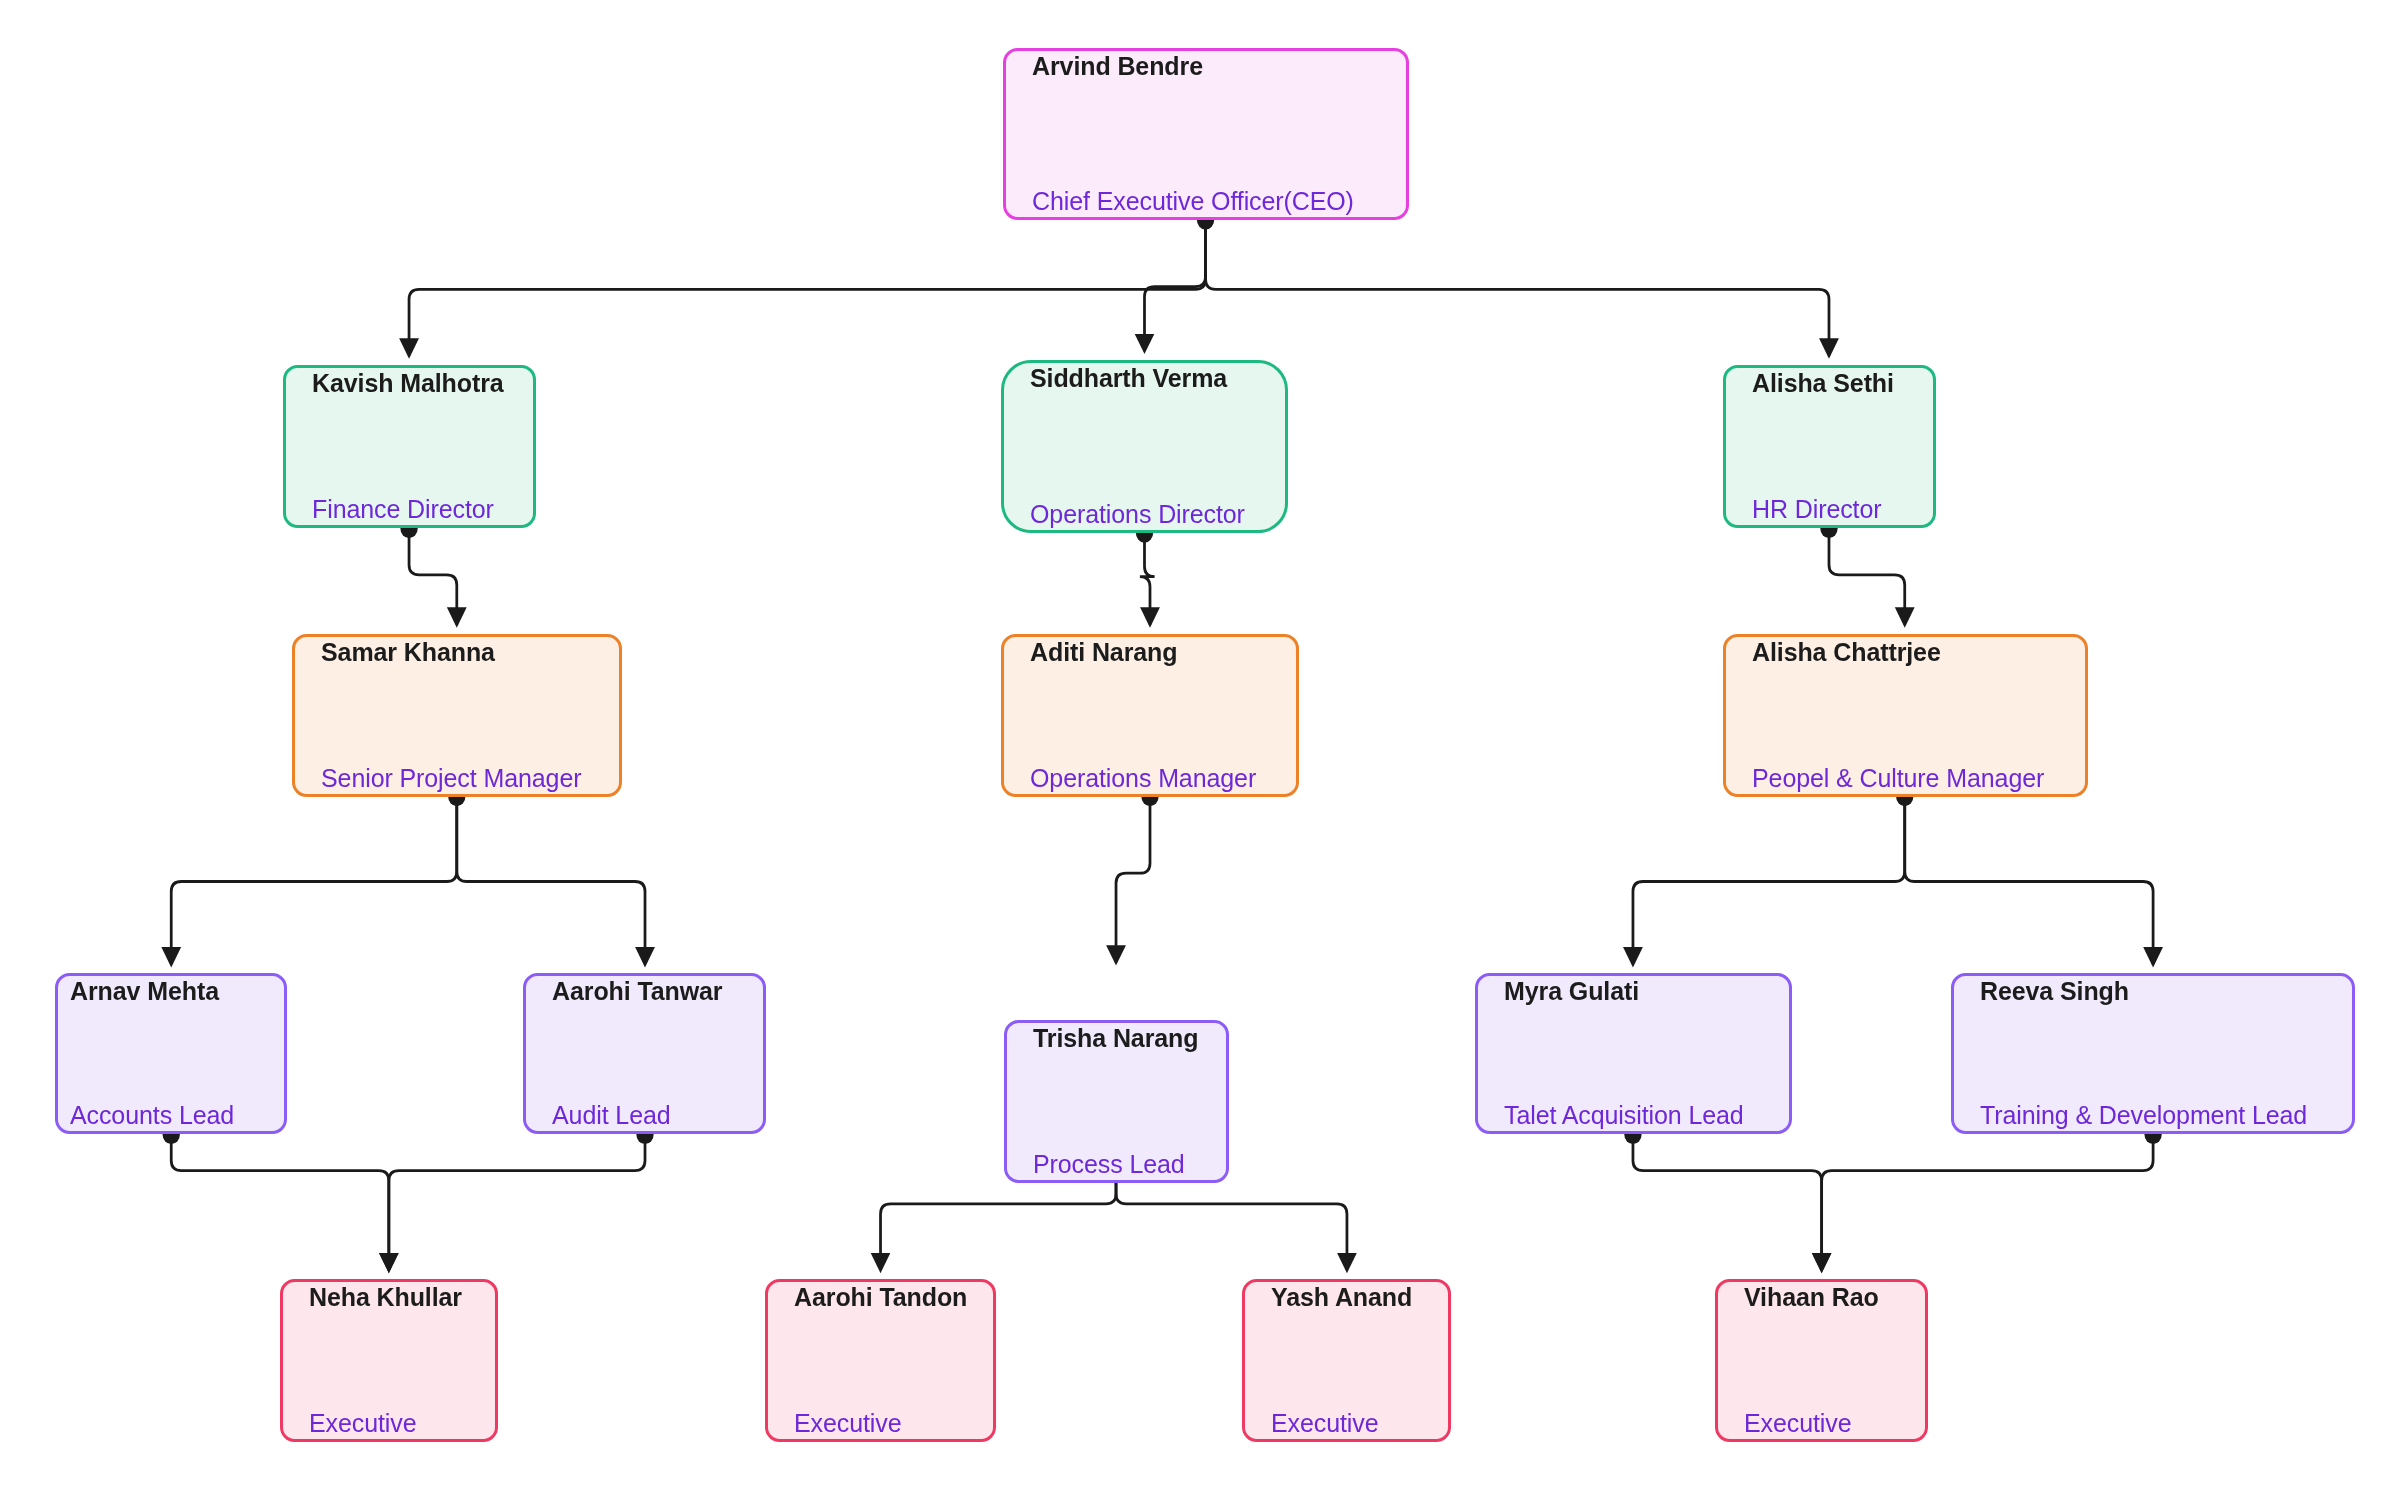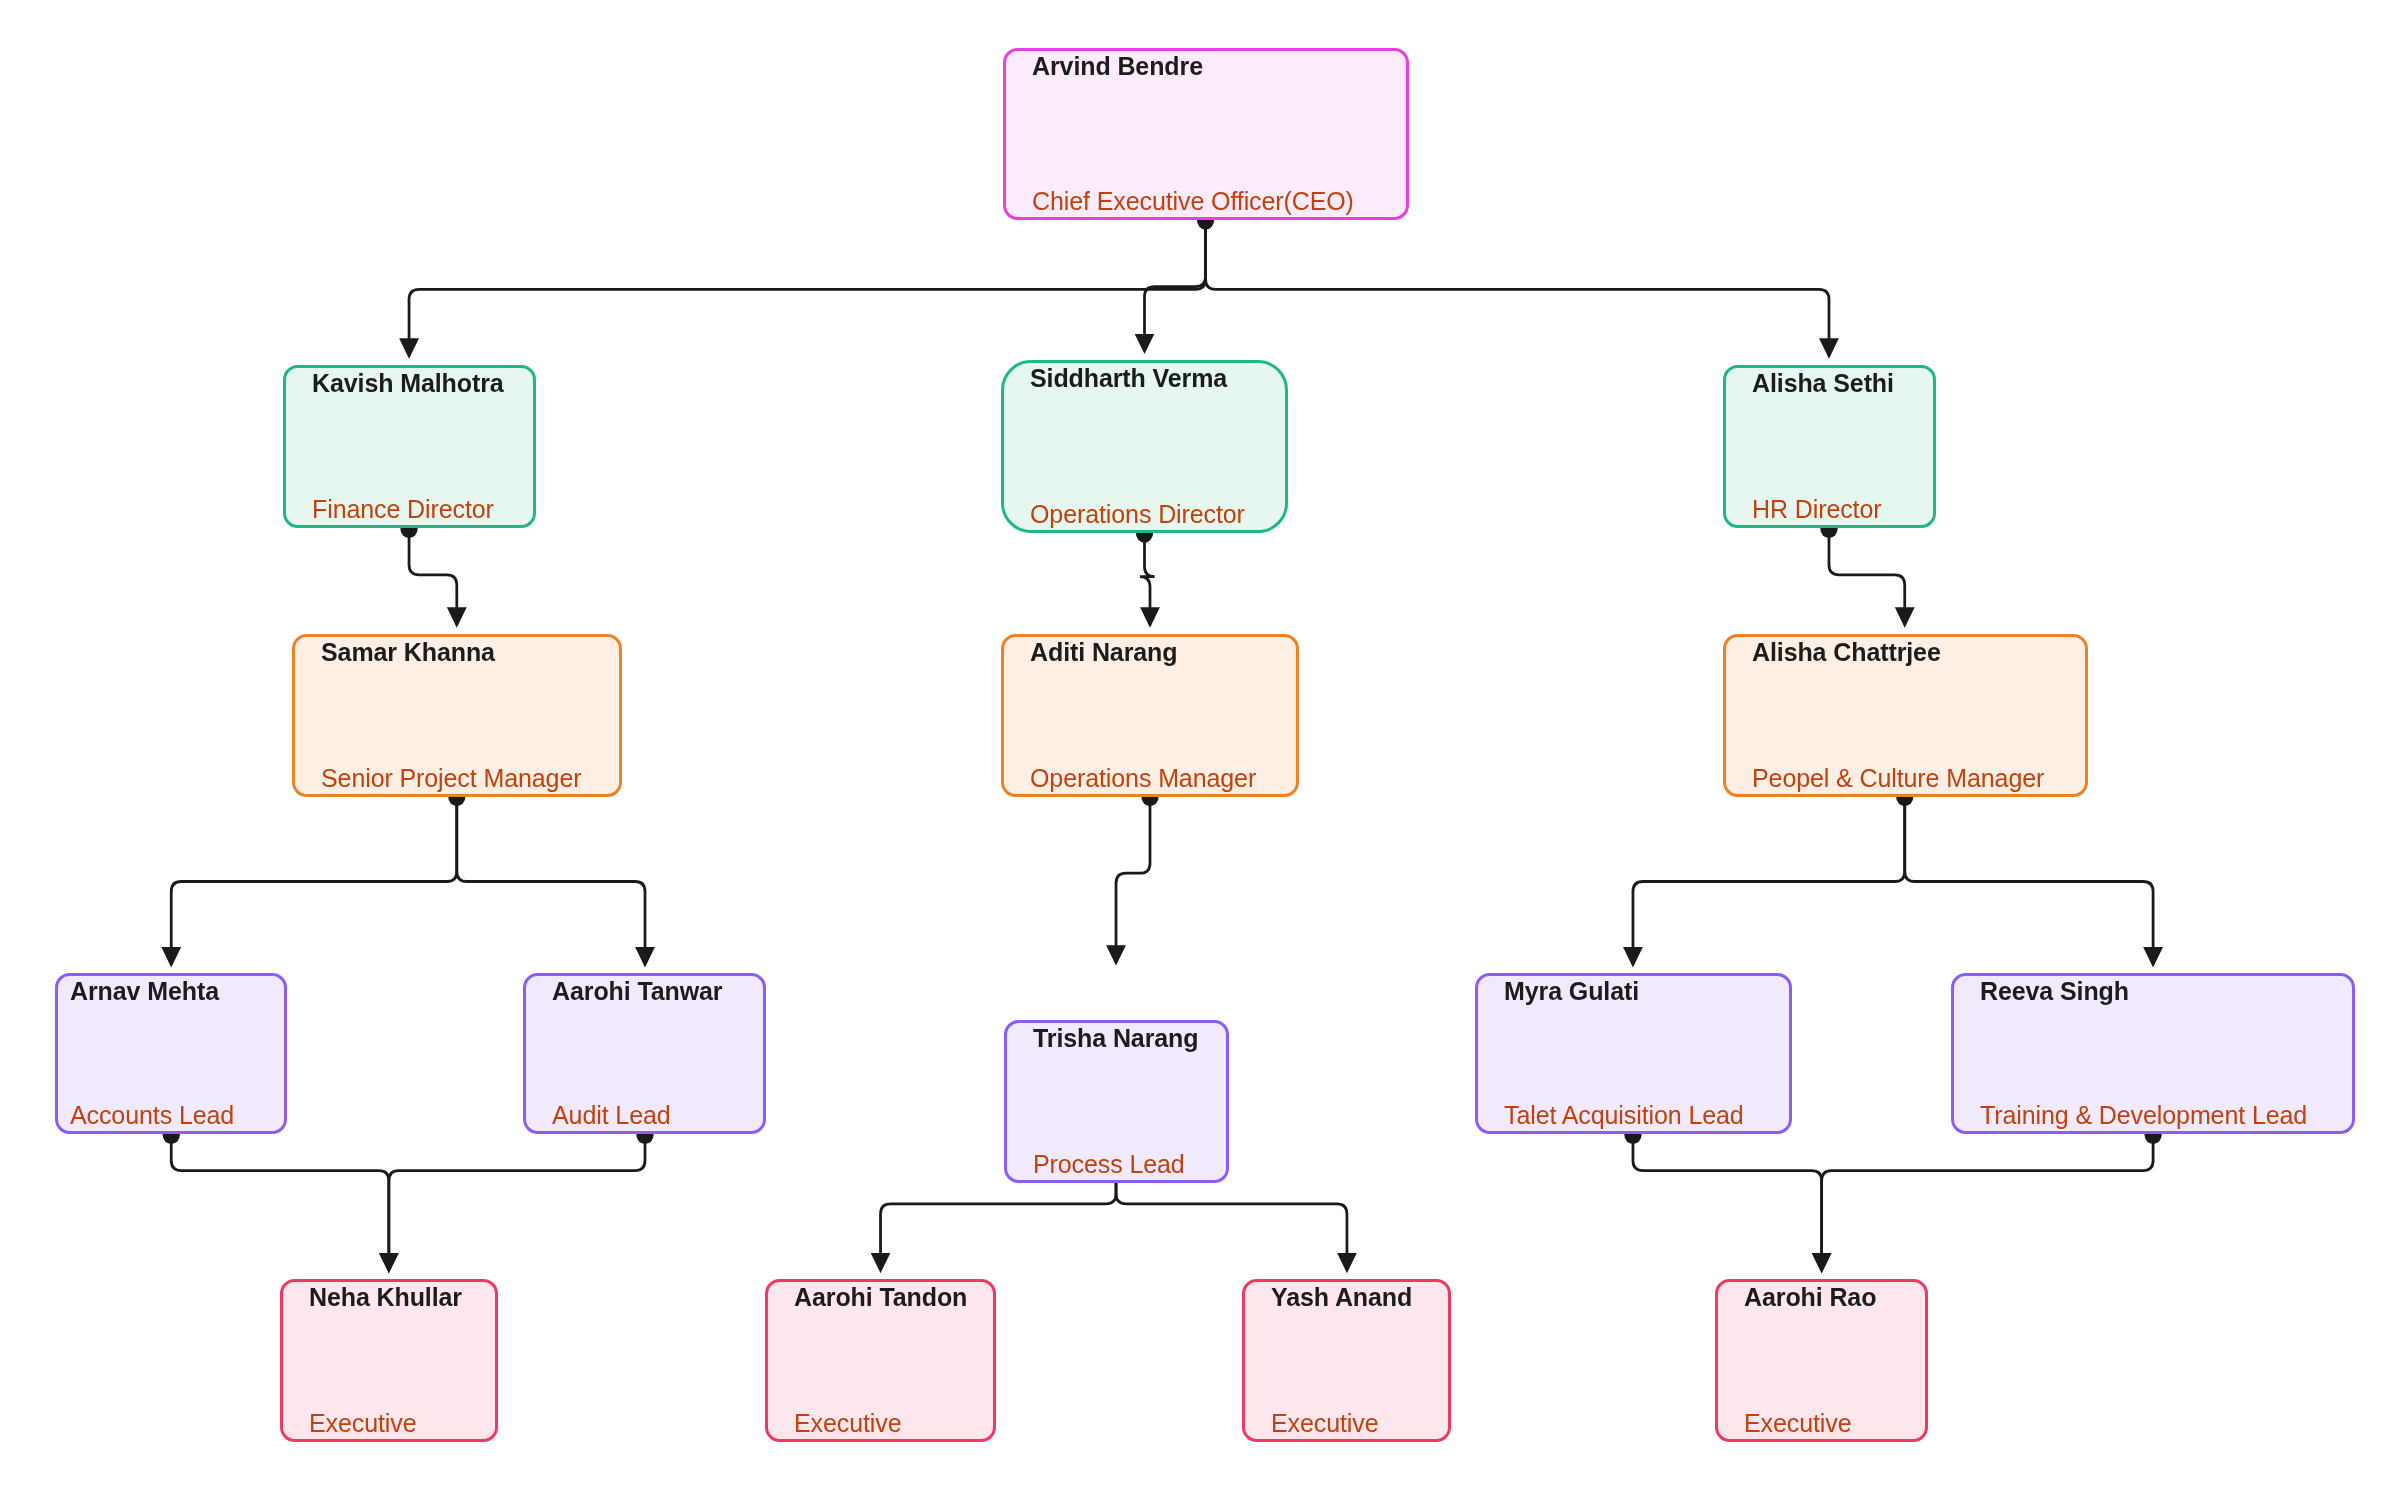--- a/index.html
+++ b/index.html
@@ -43,21 +43,21 @@
     font-weight: bold;
     font-size: 25px;
     color: #1c1c1c;
     line-height: 1.25;
     white-space: nowrap;
     letter-spacing: -0.1px;
   }
   .node-role {
     font-weight: normal;
     font-size: 25px;
-    color: #c2410c;
+    color: #6d28d9;
     line-height: 1.25;
     white-space: nowrap;
     margin-top: 11px;
     letter-spacing: -0.1px;
   }
 </style>
 </head>
 <body>
 
 <div id="chart-root">
@@ -156,18 +156,18 @@
       </div>
       <div class="node" style="left: 765px; top: 1279px; width: 231px; height: 163px; border-color: rgb(238, 58, 99); background: rgb(253, 230, 236);">
         <div class="node-name">Aarohi Tandon</div>
         <div class="node-role">Executive</div>
       </div>
       <div class="node" style="left: 1242px; top: 1279px; width: 209px; height: 163px; border-color: rgb(238, 58, 99); background: rgb(253, 230, 236);">
         <div class="node-name">Yash Anand</div>
         <div class="node-role">Executive</div>
       </div>
       <div class="node" style="left: 1715px; top: 1279px; width: 213px; height: 163px; border-color: rgb(238, 58, 99); background: rgb(253, 230, 236);">
-        <div class="node-name">Aarohi Rao</div>
+        <div class="node-name">Vihaan Rao</div>
         <div class="node-role">Executive</div>
       </div>
     </div>
 </div>
 
 
 </body></html>

